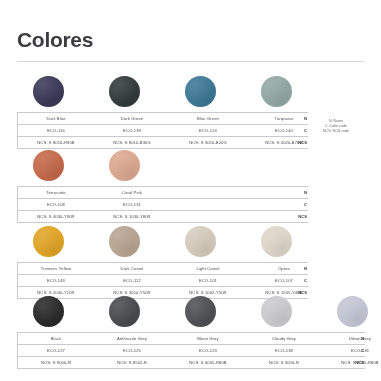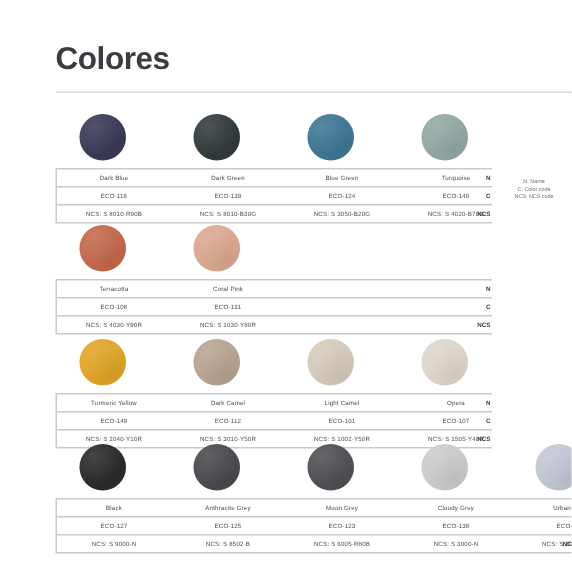--- a/index.html
+++ b/index.html
@@ -9,21 +9,20 @@
     height: 381px;
     background: #ffffff;
     font-family: "Liberation Sans", sans-serif;
     overflow: hidden;
   }
   #page {
     position: relative;
     width: 356px;
     height: 381px;
     background: #ffffff;
-    margin-left: 20px;
   }
   .title {
     position: absolute;
     left: 17px;
     top: 28px;
     font-size: 21px;
     font-weight: bold;
     color: #3b3b41;
     letter-spacing: -0.3px;
   }

